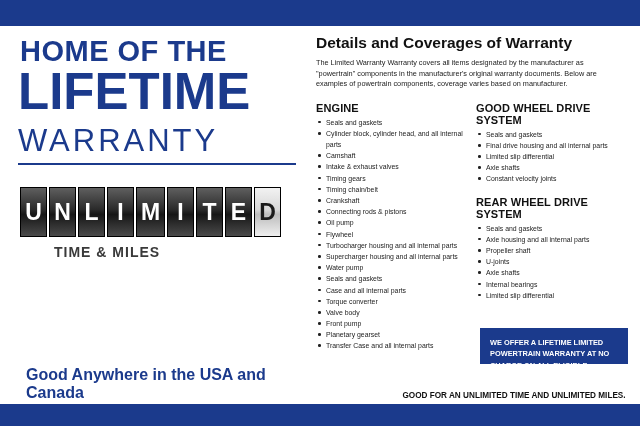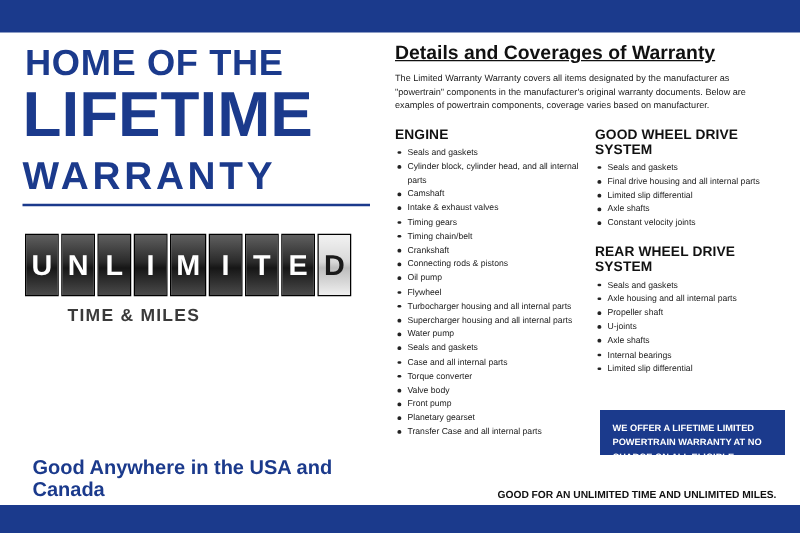--- a/index.html
+++ b/index.html
@@ -58,21 +58,21 @@
     font-size: 51px;
     letter-spacing: 0px;
     line-height: 1.0;
     margin: 0px 0 0 4px;
   }
   .warranty-wrap {
     margin: 8px 0 0 4px;
     position: relative;
   }
   .warranty {
-    font-weight: bold;
+    font-weight: normal;
     color: #1b3a8c;
     font-size: 31px;
     letter-spacing: 3px;
     line-height: 1.0;
     display: inline-block;
     padding-bottom: 5px;
   }
   .rule {
     width: 278px;
     height: 2px;
@@ -131,21 +131,20 @@
     position: absolute;
     left: 316px;
     top: 34px;
     width: 312px;
   }
   .details-title {
     color: #111111;
     font-weight: bold;
     font-size: 15.5px;
     margin: 0 0 6px 0;
-    text-decoration: underline;
   }
   .details-body {
     color: #222222;
     font-size: 7.3px;
     line-height: 1.45;
     margin: 0 0 12px 0;
     width: 308px;
   }
   .cols {
     display: flex;
@@ -195,20 +194,21 @@
     font-size: 7.4px;
     line-height: 1.55;
     padding: 9px 10px 0 10px;
     box-sizing: border-box;
   }
   .bottom-note {
     position: absolute;
     left: 398px;
     top: 390px;
     width: 232px;
+    text-align: center;
     color: #111111;
     font-weight: bold;
     font-size: 8.2px;
     line-height: 1.4;
   }
 </style>
 </head>
 <body>
 
 <div class="page">

